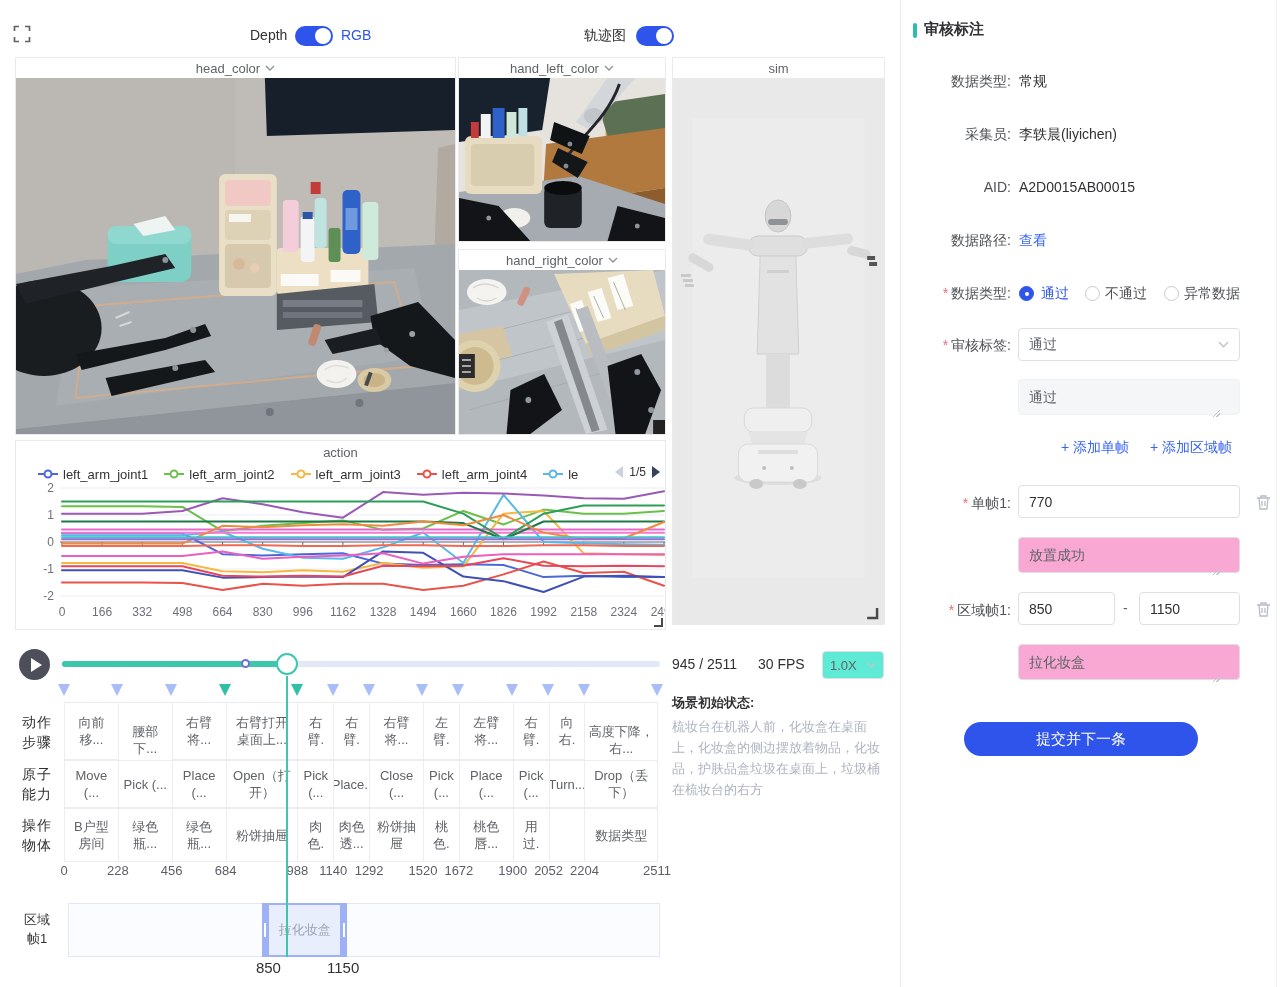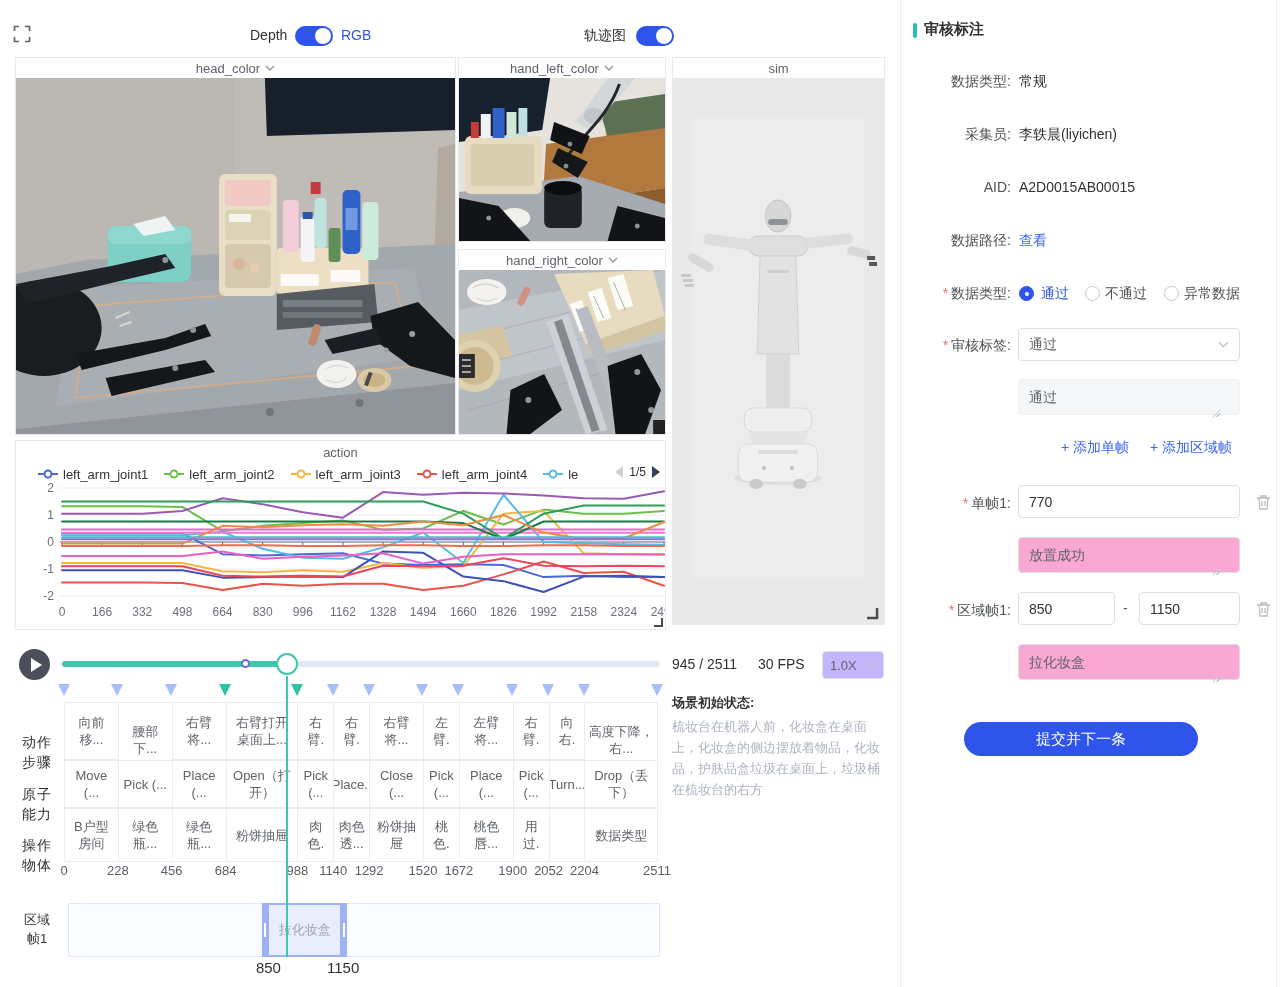--- a/index.html
+++ b/index.html
@@ -31,27 +31,27 @@
 
   
   #play-btn { position:absolute; left:19px; top:649px; width:31px; height:31px; border-radius:50%; background:#4c4f59; cursor:pointer; }
   #play-btn .tri { position:absolute; left:12px; top:9px; width:0; height:0; border-top:7px solid transparent; border-bottom:7px solid transparent; border-left:11px solid #fff; }
   #slider-track { position:absolute; left:62px; top:661px; width:598px; height:6px; border-radius:3px; background:#e2e8f6; cursor:pointer; }
   #slider-fill { position:absolute; left:0; top:0; height:6px; border-radius:3px; background:#3fc7ae; }
   #slider-dot { position:absolute; top:-2px; width:9px; height:9px; border-radius:50%; background:#fff; border:2px solid #6f6fd8; }
   #slider-handle { position:absolute; top:-8px; width:22px; height:22px; border-radius:50%; background:#fff; border:2px solid #3fc7ae; cursor:grab; }
   #frame-text { position:absolute; left:672px; top:656px; font-size:14px; color:#303133; }
   #fps-text { position:absolute; left:758px; top:656px; font-size:14px; color:#303133; }
-  #speed-select { position:absolute; left:822px; top:651px; width:62px; height:28px; border:1px solid #dcdfe6; border-radius:4px; display:flex; align-items:center; justify-content:space-between; padding:0 7px; font-size:13px; color:#5f6368; cursor:pointer; background:#c4b5fd; }
+  #speed-select { position:absolute; left:822px; top:651px; width:62px; height:28px; border:1px solid #dcdfe6; border-radius:4px; display:flex; align-items:center; justify-content:space-between; padding:0 7px; font-size:13px; color:#5f6368; cursor:pointer; background:#5eead4; }
 
   .marker { position:absolute; width:0; height:0; border-left:6.5px solid transparent; border-right:6.5px solid transparent; border-top:12px solid #a9bdf8; cursor:pointer; }
   .marker.active { border-top-color:#2fc0a5; }
 
   
-  .rowlab { position:absolute; left:22px; width:30px; font-size:14px; color:#303133; text-align:center; line-height:20px; letter-spacing:1px;margin-top:20px; }
+  .rowlab { position:absolute; left:22px; width:30px; font-size:14px; color:#303133; text-align:center; line-height:20px; letter-spacing:1px; }
   .cell { position:absolute; display:flex; align-items:center; justify-content:center; text-align:center; font-size:13px; color:#5f6368; border:1px solid #ecedf2; overflow:hidden; padding:2px 3px; line-height:17px; background:#fff; cursor:pointer; }
   .axis-lab { position:absolute; top:863px; transform:translateX(-50%); font-size:13px; color:#5a5e66; white-space:nowrap; }
 
   
   #scene-box { position:absolute; left:672px; top:694px; width:214px; }
   #scene-label { font-size:13px; color:#303133; font-weight:bold; margin-bottom:4px; }
   #scene-text { font-size:13px; color:#adb3c0; line-height:21px; }
 
   
   #region-label { position:absolute; left:22px; top:910px; width:30px; font-size:13px; color:#303133; text-align:center; line-height:19px; }

